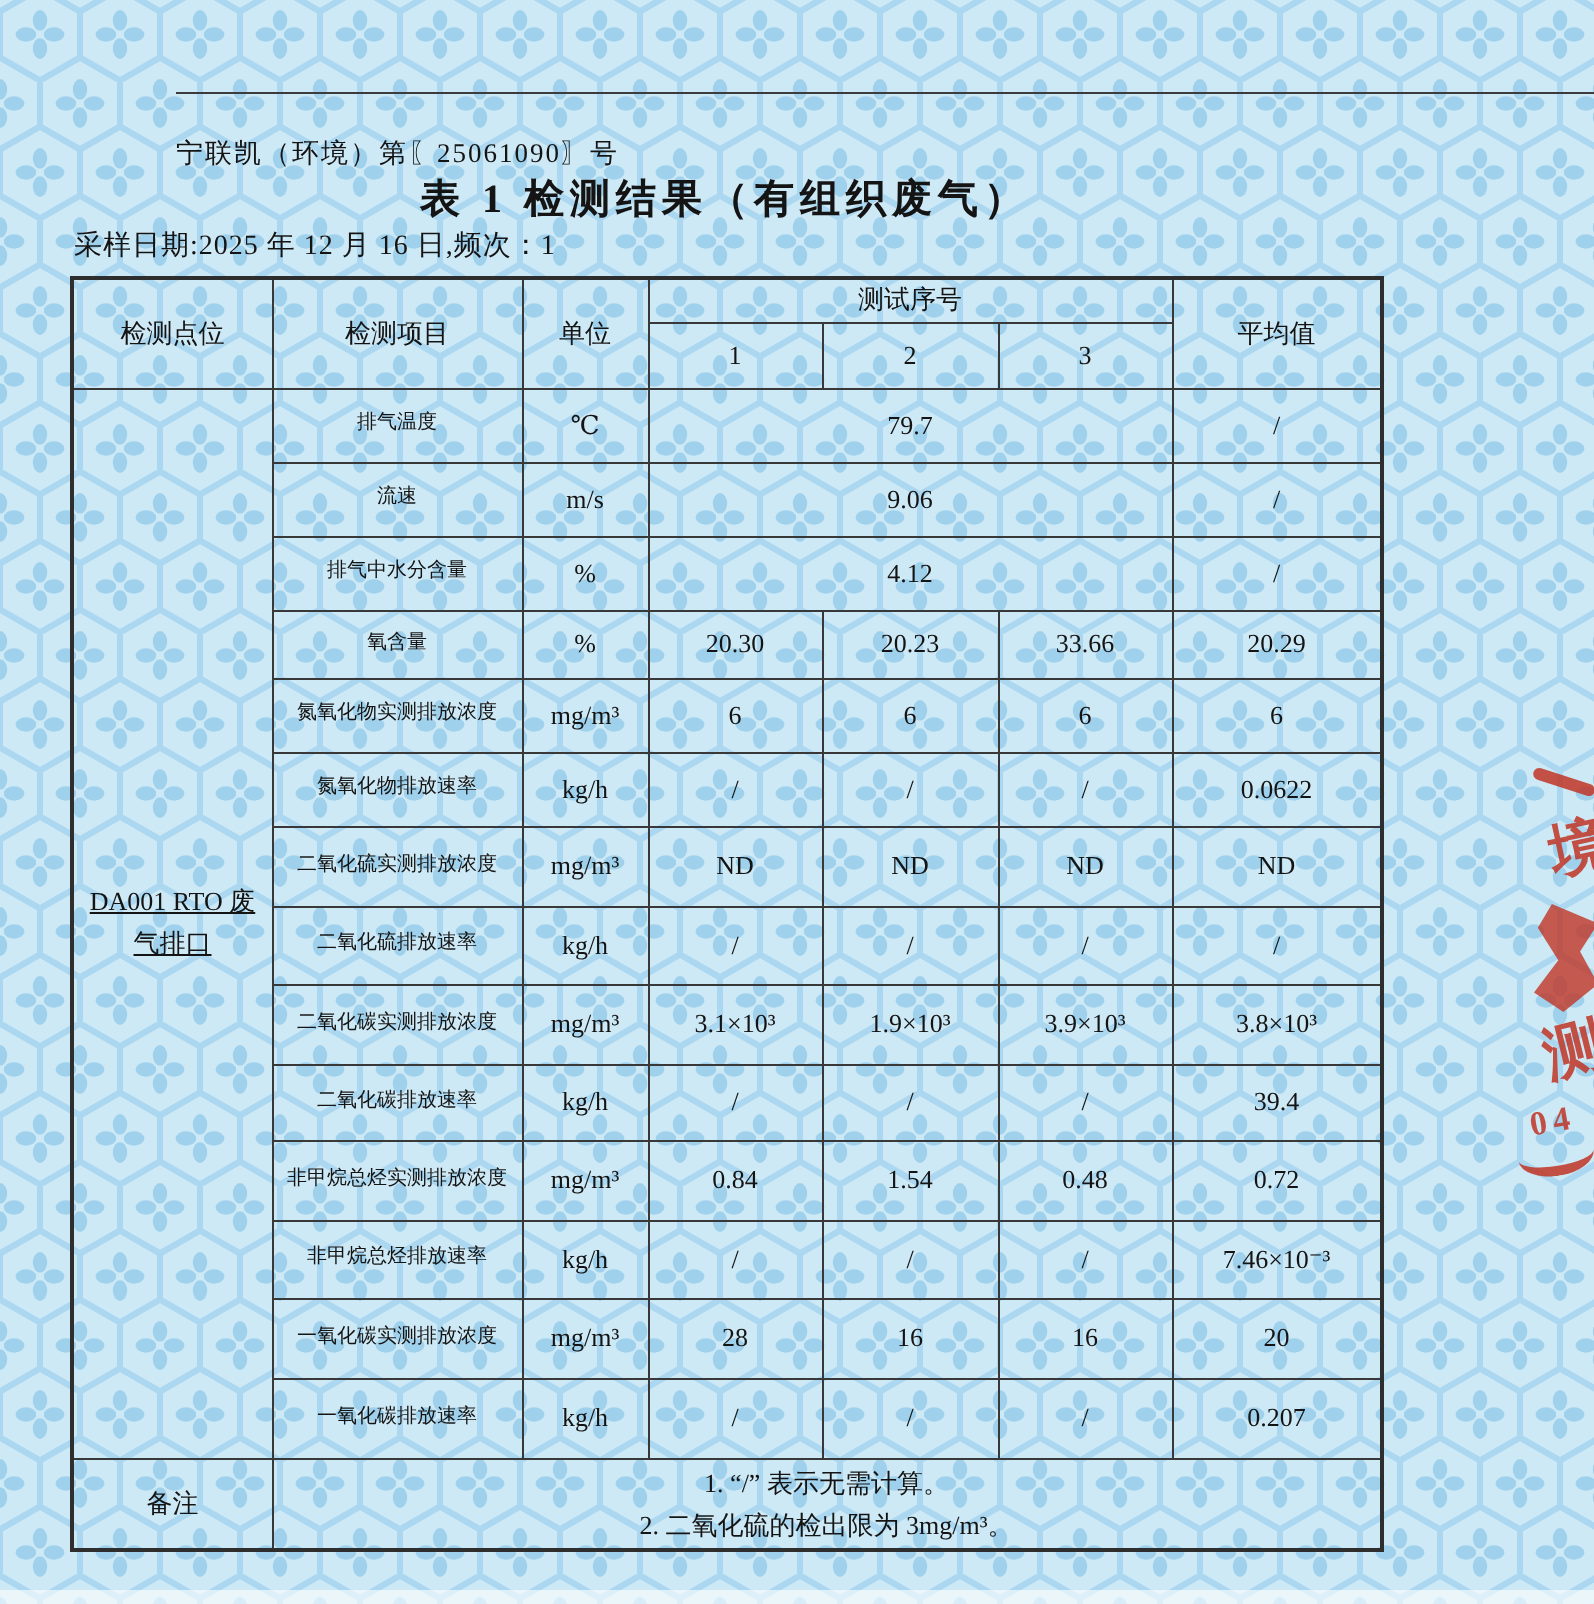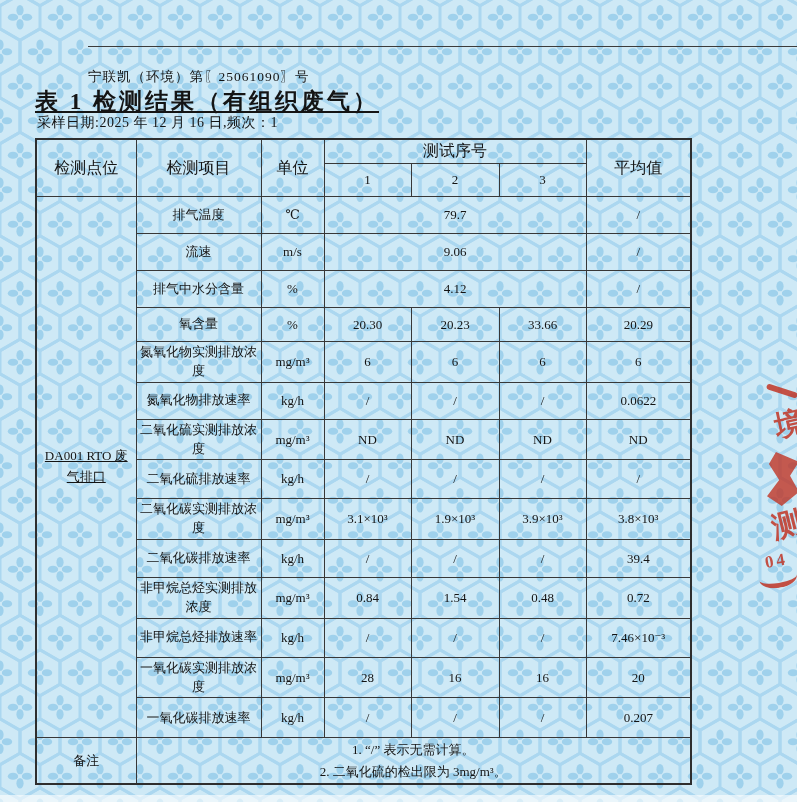--- a/index.html
+++ b/index.html
@@ -6,37 +6,37 @@
   body{
     width:797px;height:802px;position:relative;overflow:hidden;
     font-family:"Liberation Serif","DejaVu Serif",serif;
     color:#141414;background:#cee9f6;
   }
   .bg{position:absolute;left:0;top:0;z-index:0;}
   .layer{position:absolute;z-index:1;}
 
   .report-no{left:88px;top:27px;font-size:13.5px;letter-spacing:1px;white-space:nowrap;margin-top:41px;}
   .report-rule{left:88px;top:46px;right:0;height:0;border-top:1.6px solid #3c3c3c;}
-  .doc-title{left:35px;top:86px;width:655px;font-size:23px;font-weight:600;letter-spacing:3px;text-decoration:underline;}
+  .doc-title{left:35px;top:86px;width:655px;text-align:center;font-size:20px;font-weight:600;letter-spacing:3px;}
   .sample-line{left:37px;top:114px;font-size:14px;letter-spacing:.5px;}
 
   table.results{
     position:absolute;left:35px;top:138px;z-index:1;
     width:655px;border-collapse:collapse;table-layout:fixed;
     font-size:13px;
   }
   table.results td{
     border:1.5px solid #383838;text-align:center;vertical-align:middle;
     padding:1px 2px;background:transparent;overflow:hidden;
   }
   table.results{border:2px solid #2e2e2e;}
-  td.item-cell{font-size:13px;line-height:1.45;padding:1px 6px;}
+  td.item-cell{font-size:10px;line-height:1.45;padding:1px 6px;}
   td.point-cell{font-size:13px;line-height:1.6;padding:1px 4px;text-decoration:underline;}
   td.remark-text{text-align:left;padding:4px 4px 4px 10px;line-height:1.65;font-size:13px;margin-left:41px;}
-  td.hdr{font-size:16px;font-family:Liberation Mono, monospace;}
+  td.hdr{font-size:13px;font-family:Liberation Mono, monospace;}
 
   
   .stamp{position:absolute;z-index:2;color:#c13526;opacity:.85;}
   .stamp-stroke1{left:766px;top:388px;width:32px;height:6px;background:#c13526;border-radius:3px;transform:rotate(18deg);}
   .stamp-char1{left:775px;top:404px;font-size:30px;font-weight:bold;transform:rotate(-12deg);}
   .stamp-blob{left:767px;top:452px;width:32px;height:54px;background:#c13526;opacity:.8;
     clip-path:polygon(28% 0,100% 18%,72% 44%,100% 74%,46% 100%,0 82%,38% 52%,6% 22%);}
   .stamp-char2{left:772px;top:505px;font-size:30px;font-weight:bold;transform:rotate(-14deg);}
   .stamp-digits{left:765px;top:551px;font-size:17px;font-weight:bold;letter-spacing:3px;transform:rotate(-10deg);}
   .stamp-arc{left:759px;top:567px;width:38px;height:16px;border-bottom:5px solid #c13526;border-radius:50%;transform:rotate(-9deg);}

